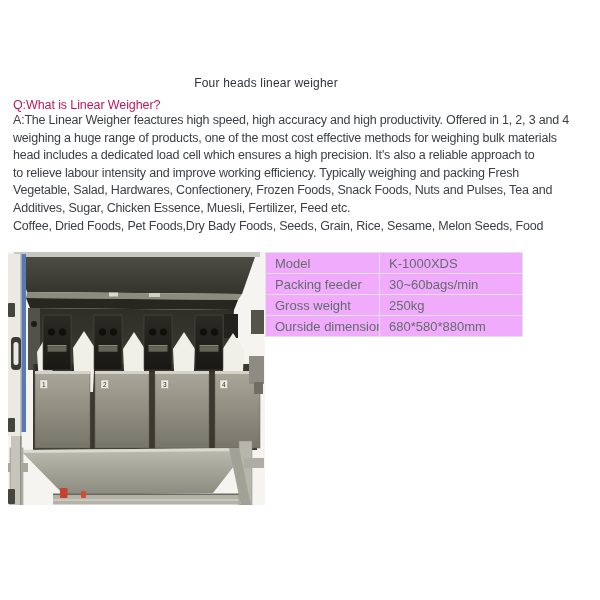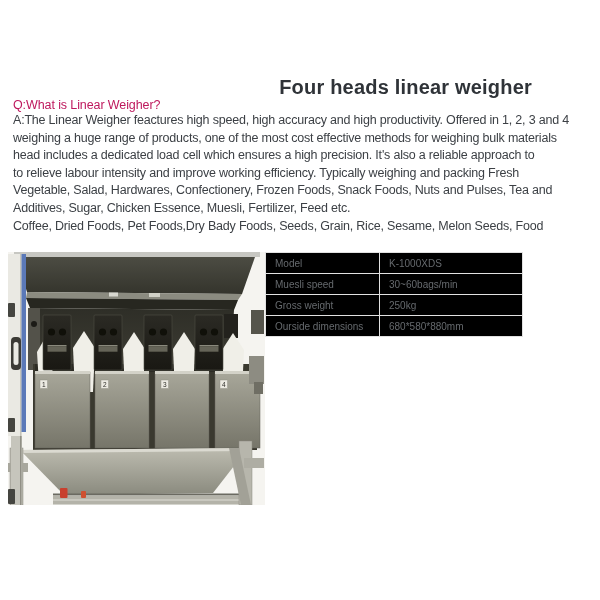--- a/index.html
+++ b/index.html
@@ -2,39 +2,39 @@
 <html><head>
 <meta charset="utf-8">
 <style>
   html,body{margin:0;padding:0;background:#ffffff;}
   body{
     width:600px;height:600px;position:relative;overflow:hidden;
     font-family:"Liberation Sans", sans-serif;color:#3c4045;
   }
   .page-title{
     position:absolute;top:76px;left:0;width:532px;
-    text-align:right;font-size:20px;font-weight:bold;color:#2f3338;
+    text-align:center;font-size:12px;font-weight:normal;color:#2f3338;
     letter-spacing:.2px;
   }
   .qa-question{
     position:absolute;top:98px;left:13px;
     font-size:12.5px;letter-spacing:-.1px;color:#be185d;
   }
   .qa-answer{
     position:absolute;top:112px;left:13px;width:575px;
     font-size:12.5px;letter-spacing:-.2px;color:#3c4045;
   }
   .qa-answer .line{line-height:17.6px;white-space:nowrap;}
   .machine-figure{
     position:absolute;left:8px;top:252px;width:257px;height:253px;
   }
   .spec-table{
     position:absolute;left:265px;top:252px;width:258px;
-    border-collapse:collapse;background:#000000;
-    font-size:10px;color:#666a6e;table-layout:fixed;
+    border-collapse:collapse;background:#f0abfc;
+    font-size:13px;color:#666a6e;table-layout:fixed;
   }
   .spec-table td{
     border:1px solid #e1e1e1;height:20px;
     padding:0 4px 0 9px;vertical-align:middle;
     white-space:nowrap;overflow:hidden;
   }
   .spec-table td.k{width:100px;}
   svg text{font-family:"Liberation Sans", sans-serif;}
 </style>
 </head>
@@ -190,21 +190,21 @@
 </svg>
 </div>
 
 <table class="spec-table">
   <tbody>
     <tr>
       <td class="k">Model</td>
       <td class="v">K-1000XDS</td>
     </tr>
     <tr>
-      <td class="k">Muesli speed</td>
+      <td class="k">Packing feeder</td>
       <td class="v">30~60bags/min</td>
     </tr>
     <tr>
       <td class="k">Gross weight</td>
       <td class="v">250kg</td>
     </tr>
     <tr>
       <td class="k">Ourside dimensions</td>
       <td class="v">680*580*880mm</td>
     </tr>

